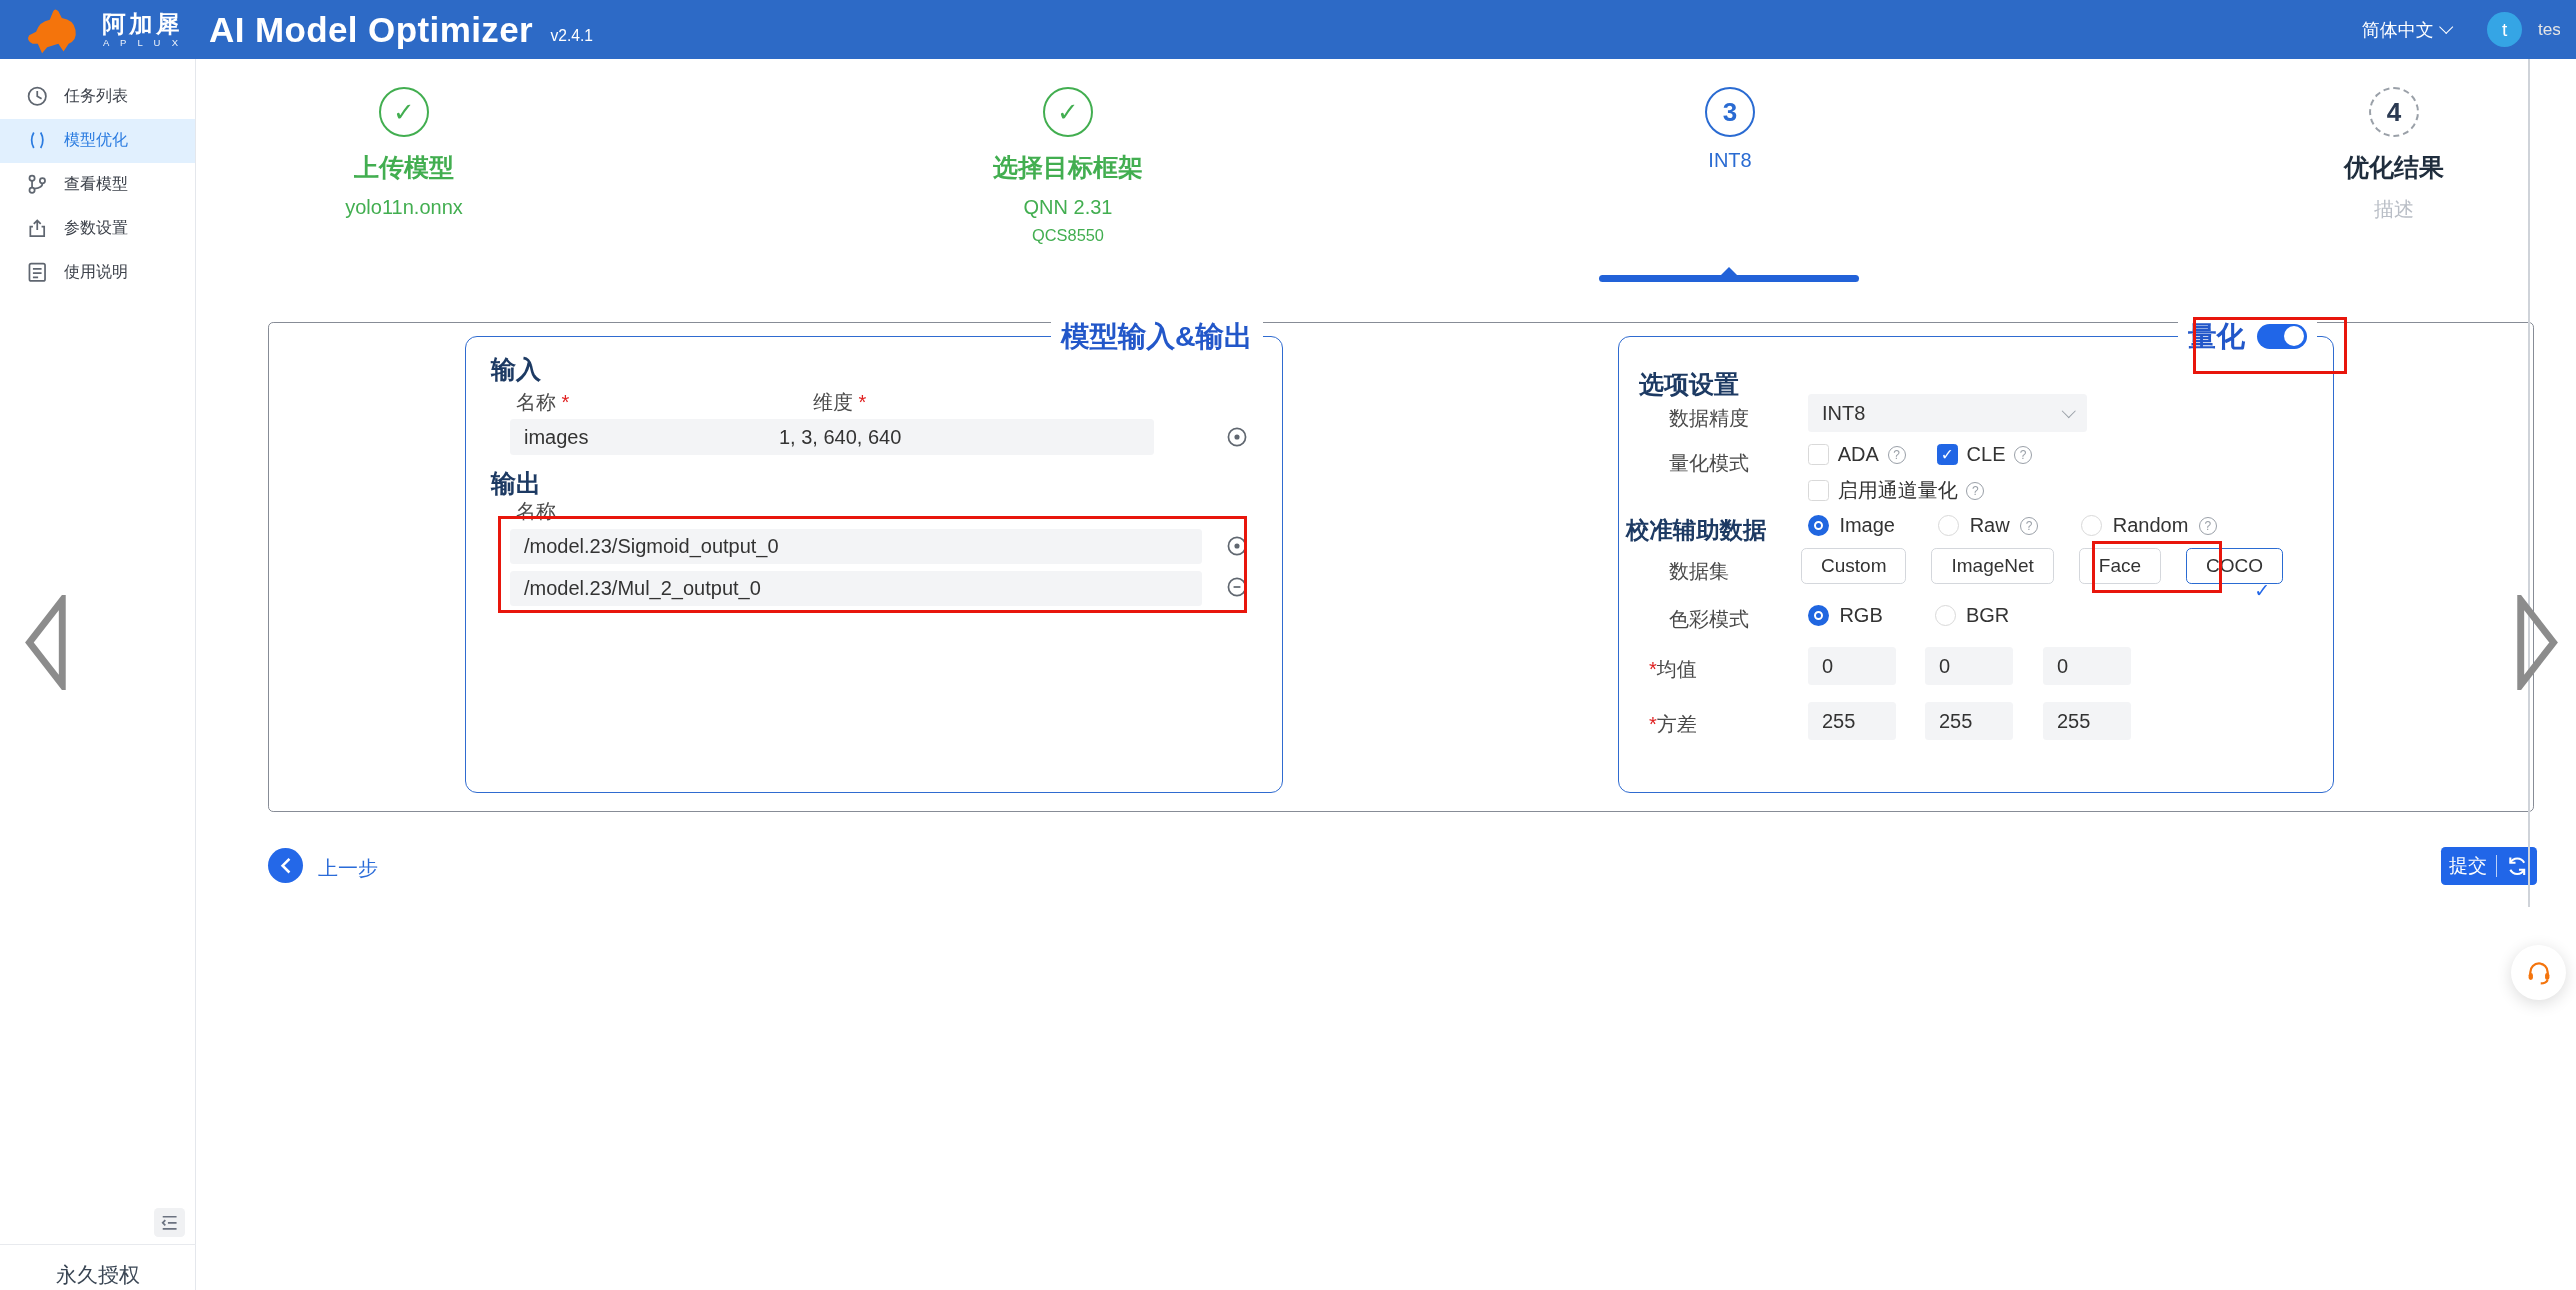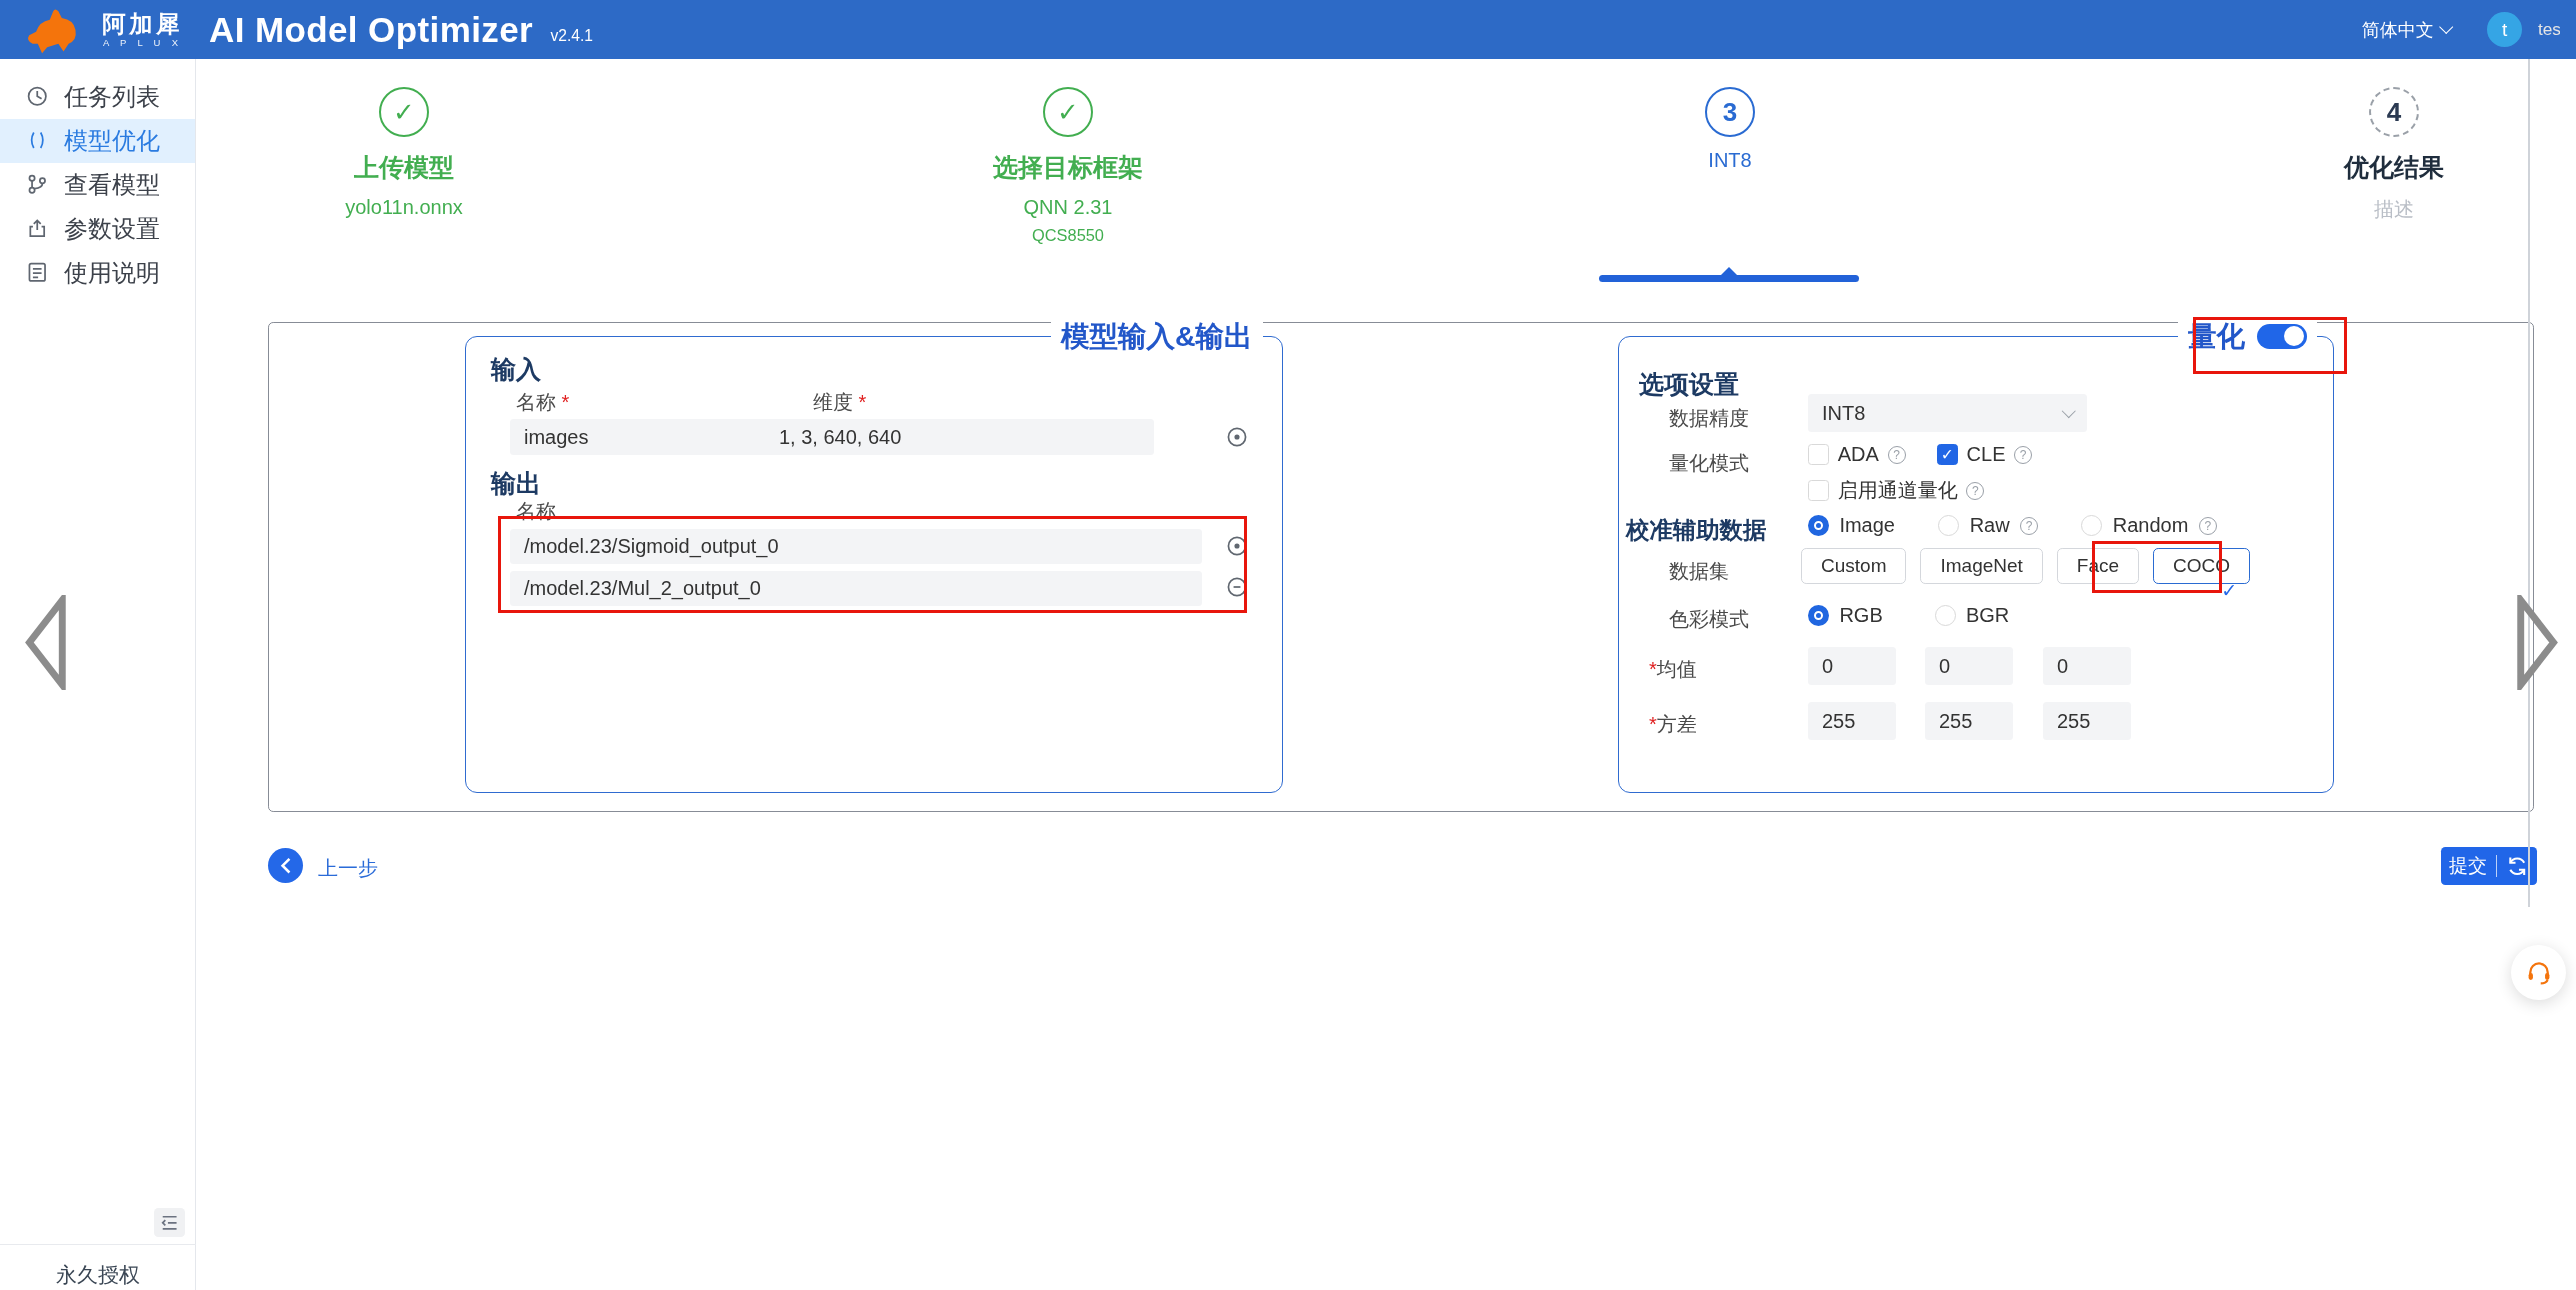--- a/index.html
+++ b/index.html
@@ -21,21 +21,21 @@
   .lang-caret { width:10.4px; height:10.4px; border-right:1.7px solid #fff; border-bottom:1.7px solid #fff;
     transform:rotate(45deg); margin-top:-5.2px; }
   .avatar { width:35px; height:35px; border-radius:50%; background:#35a5e5; color:#fff;
     font-size:19px; display:flex; align-items:center; justify-content:center; margin-left:29px; }
   .username { color:#e5e5e5; font-size:17.3px; margin-left:8.7px; width:22.5px; overflow:hidden; white-space:nowrap; }
 
   
   .sidebar { position:absolute; left:0; top:59px; width:196px; height:1232px; background:#fff;
     border-right:0.9px solid #e4e7ec; z-index:20; }
   .side-item { height:44px; display:flex; align-items:center; padding-left:26px; gap:15.6px;
-    font-size:24px; color:#3c414a; cursor:pointer; }
+    font-size:16px; color:#3c414a; cursor:pointer; }
   .side-item.active { background:#e1f0fe; color:#2a7be0; }
   .side-item svg { width:22.5px; height:22.5px; stroke:#5f6670; fill:none; stroke-width:2; flex:none; }
   .side-item.active svg { stroke:#2a7be0; }
   .side-collapse { position:absolute; left:154px; top:1149px; width:31px; height:29px; background:#f0f1f3;
     border-radius:4.3px; display:flex; align-items:center; justify-content:center; cursor:pointer; }
   .side-collapse svg { width:17.3px; height:15.6px; stroke:#6b7280; stroke-width:2; fill:none; }
   .side-divider { position:absolute; left:0; top:1185px; width:196px; border-top:0.9px solid #e8eaee; }
   .license { position:absolute; left:0; top:1202px; width:196px; text-align:center; font-size:21px; color:#3a4654; }
 
   
@@ -296,21 +296,21 @@
   <span class="radio"></span>
   <span class="opt-label">Raw</span>
   <span class="help">?</span>
   <span style="width:22.5px"></span>
   <span class="radio"></span>
   <span class="opt-label">Random</span>
   <span class="help">?</span>
 </div>
 
 <div class="fld-label" style="position:absolute;left:1669px;top:558px">数据集</div>
-<div style="position:absolute;left:1801px;top:548px;display:flex;gap:14px">
+<div style="position:absolute;left:1801px;top:548px;display:flex;gap:25px">
   <span class="ds-btn">Custom</span>
   <span class="ds-btn">ImageNet</span>
   <span class="ds-btn">Face</span>
   <span class="ds-btn selected">
     <span>COCO</span>
     <span class="ds-check">✓</span>
   </span>
 </div>
 <div class="anno" style="left:2092px;top:541px;width:130px;height:52px"></div>
 

